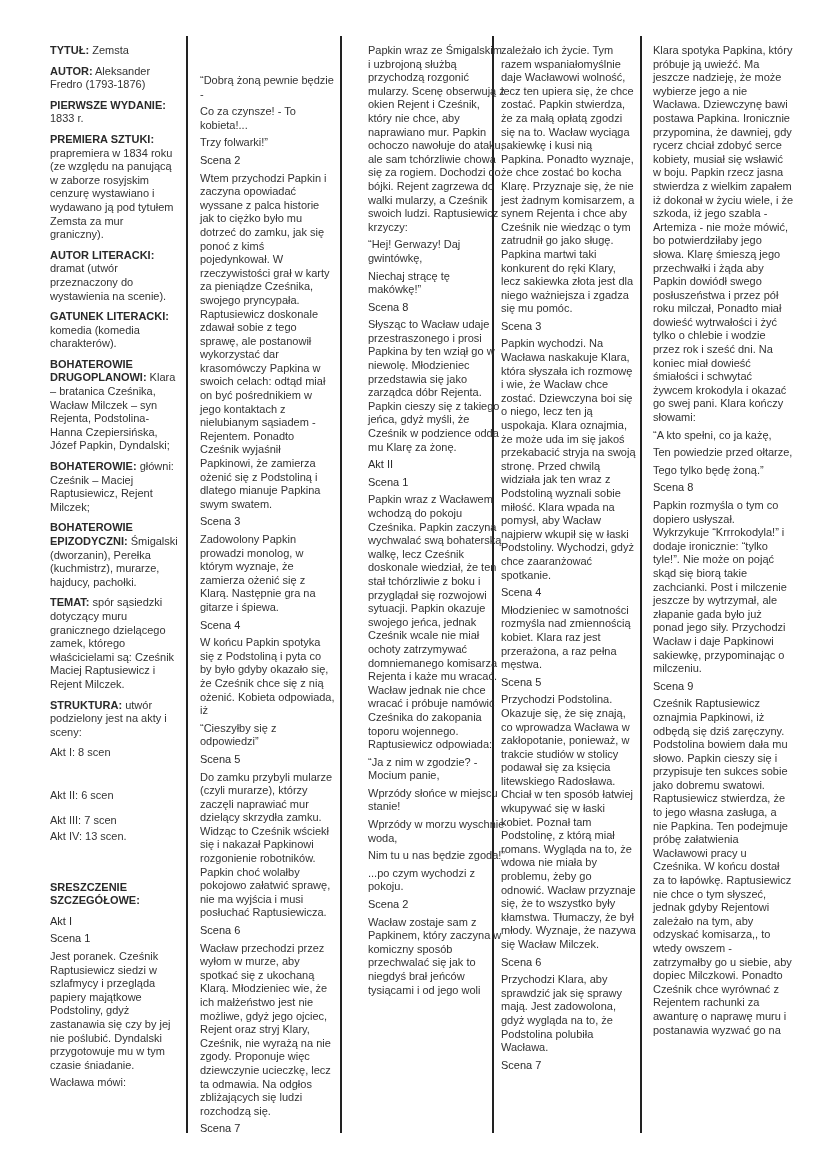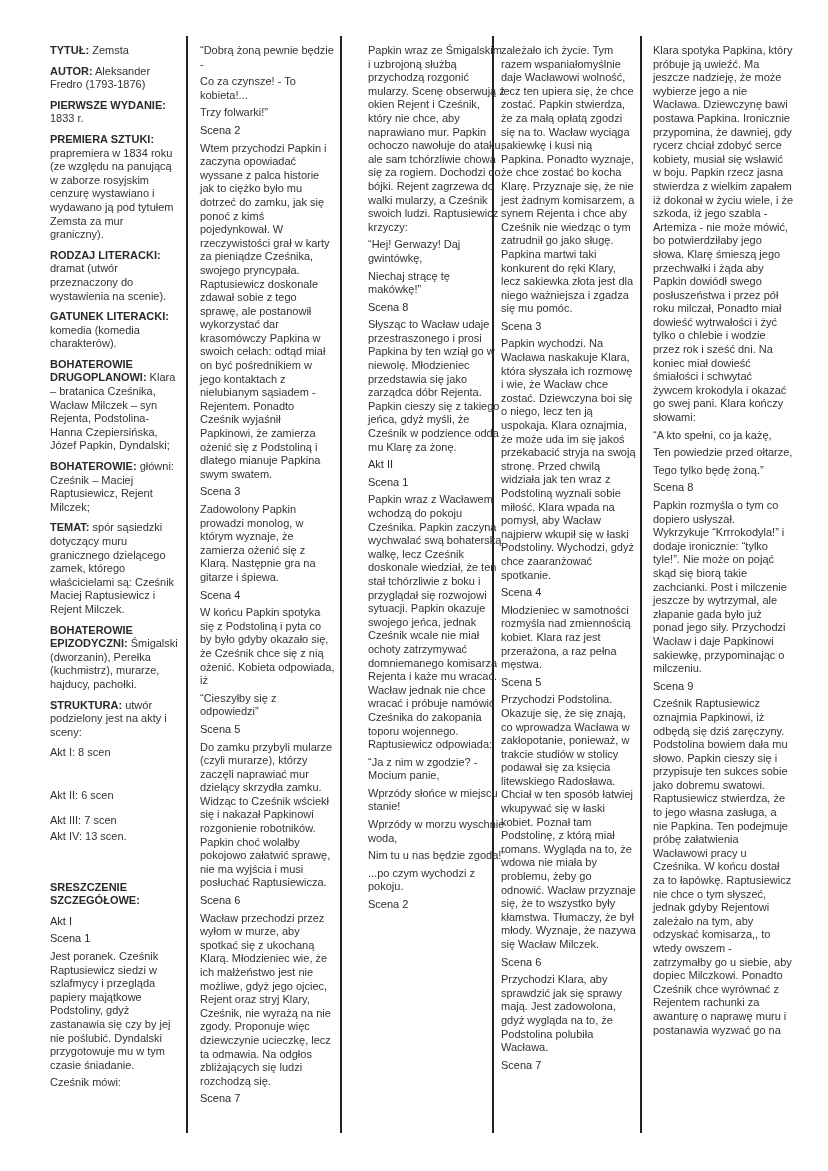--- a/index.html
+++ b/index.html
@@ -6,21 +6,21 @@
   body { width: 828px; height: 1171px; position: relative; overflow: hidden;
          font-family: "Liberation Sans", "DejaVu Sans", sans-serif; color: #333333; }
   .page { position: absolute; left: 0; top: 0; width: 828px; height: 1171px; }
   .col { position: absolute; top: 44px; font-size: 11px; line-height: 13.6px; }
   .col p { margin: 0 0 7px 0; }
   .col p.tight { margin-bottom: 4px; }
   .col .h { font-weight: normal; color: #2a2a2a; margin: 0 0 4px 0; }
   .col .lbl { font-weight: bold; color: #2a2a2a; }
   .rule { position: absolute; top: 36px; width: 2px; background: #222222; }
   #c1 { left: 50px; width: 130px; }
-  #c2 { left: 200px; width: 135px; }
+  #c2 { left: 200px; width: 135px; margin-top: 30px; }
   #c3 { left: 368px; width: 138px; }
   #c4 { left: 501px; width: 135px; }
   #c5 { left: 653px; width: 140px; }
   #r1 { left: 186px; height: 1097px; }
   #r2 { left: 340px; height: 1097px; }
   #r3 { left: 492px; height: 1097px; }
   #r4 { left: 640px; height: 1097px; }
   .gap { height: 30px; }
 </style>
 </head>
@@ -31,37 +31,37 @@
   <div class="rule" id="r1"></div>
   <div class="rule" id="r2"></div>
   <div class="rule" id="r3"></div>
   <div class="rule" id="r4"></div>
 
   <div class="col" id="c1">
     <p><span class="lbl">TYTUŁ:</span> <span>Zemsta</span></p>
     <p><span class="lbl">AUTOR:</span> <span>Aleksander Fredro (1793-1876)</span></p>
     <p><span class="lbl">PIERWSZE WYDANIE:</span> <span>1833 r.</span></p>
     <p><span class="lbl">PREMIERA SZTUKI:</span> <span>prapremiera w 1834 roku (ze względu na panującą w zaborze rosyjskim cenzurę wystawiano i wydawano ją pod tytułem Zemsta za mur graniczny).</span></p>
-    <p><span class="lbl">RODZAJ LITERACKI:</span> <span>dramat (utwór przeznaczony do wystawienia na scenie).</span></p>
+    <p><span class="lbl">AUTOR LITERACKI:</span> <span>dramat (utwór przeznaczony do wystawienia na scenie).</span></p>
     <p><span class="lbl">GATUNEK LITERACKI:</span> <span>komedia (komedia charakterów).</span></p>
     <p><span class="lbl">BOHATEROWIE DRUGOPLANOWI:</span> <span>Klara – bratanica Cześnika, Wacław Milczek – syn Rejenta, Podstolina- Hanna Czepiersińska, Józef Papkin, Dyndalski;</span></p>
     <p><span class="lbl">BOHATEROWIE:</span> <span>główni: Cześnik – Maciej Raptusiewicz, Rejent Milczek;</span></p>
+    <p><span class="lbl">BOHATEROWIE EPIZODYCZNI:</span> <span>Śmigalski (dworzanin), Perełka (kuchmistrz), murarze, hajducy, pachołki.</span></p>
     <p><span class="lbl">TEMAT:</span> <span>spór sąsiedzki dotyczący muru granicznego dzielącego zamek, którego właścicielami są: Cześnik Maciej Raptusiewicz i Rejent Milczek.</span></p>
-    <p><span class="lbl">BOHATEROWIE EPIZODYCZNI:</span> <span>Śmigalski (dworzanin), Perełka (kuchmistrz), murarze, hajducy, pachołki.</span></p>
     <p><span class="lbl">STRUKTURA:</span> <span>utwór podzielony jest na akty i sceny:</span></p>
     <p style="margin-bottom:29px">Akt I: 8 scen</p>
     <p style="margin-bottom:11px">Akt II: 6 scen</p>
     <p style="margin-bottom:3px">Akt III: 7 scen</p>
     <p>Akt IV: 13 scen.</p>
     <div class="gap"></div>
     <p class="lbl">SRESZCZENIE SZCZEGÓŁOWE:</p>
     <p class="h">Akt I</p>
     <p class="h">Scena 1</p>
     <p class="tight">Jest poranek. Cześnik Raptusiewicz siedzi w szlafmycy i przegląda papiery majątkowe Podstoliny, gdyż zastanawia się czy by jej nie poślubić. Dyndalski przygotowuje mu w tym czasie śniadanie.</p>
-    <p>Cześnik mówi:</p>
+    <p>Wacława mówi:</p>
   </div>
 
   <div class="col" id="c2">
     <p class="tight">“Dobrą żoną pewnie będzie -</p>
     <p class="tight">Co za czynsze! - To kobieta!...</p>
     <p class="tight">Trzy folwarki!”</p>
     <p class="h">Scena 2</p>
     <p class="tight">Wtem przychodzi Papkin i zaczyna opowiadać wyssane z palca historie jak to ciężko było mu dotrzeć do zamku, jak się ponoć z kimś pojedynkował. W rzeczywistości grał w karty za pieniądze Cześnika, swojego pryncypała. Raptusiewicz doskonale zdawał sobie z tego sprawę, ale postanowił wykorzystać dar krasomówczy Papkina w swoich celach: odtąd miał on być pośrednikiem w jego kontaktach z nielubianym sąsiadem - Rejentem. Ponadto Cześnik wyjaśnił Papkinowi, że zamierza ożenić się z Podstoliną i dlatego mianuje Papkina swym swatem.</p>
     <p class="h">Scena 3</p>
     <p class="tight">Zadowolony Papkin prowadzi monolog, w którym wyznaje, że zamierza ożenić się z Klarą. Następnie gra na gitarze i śpiewa.</p>
@@ -83,20 +83,21 @@
     <p class="tight">Słysząc to Wacław udaje przestraszonego i prosi Papkina by ten wziął go w niewolę. Młodzieniec przedstawia się jako zarządca dóbr Rejenta. Papkin cieszy się z takiego jeńca, gdyż myśli, że Cześnik w podzience odda mu Klarę za żonę.</p>
     <p class="h">Akt II</p>
     <p class="h">Scena 1</p>
     <p class="tight">Papkin wraz z Wacławem wchodzą do pokoju Cześnika. Papkin zaczyna wychwalać swą bohaterską walkę, lecz Cześnik doskonale wiedział, że ten stał tchórzliwie z boku i przyglądał się rozwojowi sytuacji. Papkin okazuje swojego jeńca, jednak Cześnik wcale nie miał ochoty zatrzymywać domniemanego komisarza Rejenta i każe mu wracać. Wacław jednak nie chce wracać i próbuje namówić Cześnika do zakopania toporu wojennego. Raptusiewicz odpowiada:</p>
     <p class="tight">“Ja z nim w zgodzie? - Mocium panie,</p>
     <p class="tight">Wprzódy słońce w miejscu stanie!</p>
     <p class="tight">Wprzódy w morzu wyschnie woda,</p>
     <p class="tight">Nim tu u nas będzie zgoda!”</p>
     <p class="tight">...po czym wychodzi z pokoju.</p>
     <p class="h">Scena 2</p>
+    <p class="tight">Wacław zostaje sam z Papkinem, który zaczyna w komiczny sposób przechwalać się jak to niegdyś brał jeńców tysiącami i od jego woli</p>
   </div>
 
   <div class="col" id="c4">
     <p class="tight">zależało ich życie. Tym razem wspaniałomyślnie daje Wacławowi wolność, lecz ten upiera się, że chce zostać. Papkin stwierdza, że za małą opłatą zgodzi się na to. Wacław wyciąga sakiewkę i kusi nią Papkina. Ponadto wyznaje, że chce zostać bo kocha Klarę. Przyznaje się, że nie jest żadnym komisarzem, a synem Rejenta i chce aby Cześnik nie wiedząc o tym zatrudnił go jako sługę. Papkina martwi taki konkurent do ręki Klary, lecz sakiewka złota jest dla niego ważniejsza i zgadza się mu pomóc.</p>
     <p class="h">Scena 3</p>
     <p class="tight">Papkin wychodzi. Na Wacława naskakuje Klara, która słyszała ich rozmowę i wie, że Wacław chce zostać. Dziewczyna boi się o niego, lecz ten ją uspokaja. Klara oznajmia, że może uda im się jakoś przekabacić stryja na swoją stronę. Przed chwilą widziała jak ten wraz z Podstoliną wyznali sobie miłość. Klara wpada na pomysł, aby Wacław najpierw wkupił się w łaski Podstoliny. Wychodzi, gdyż chce zaaranżować spotkanie.</p>
     <p class="h">Scena 4</p>
     <p class="tight">Młodzieniec w samotności rozmyśla nad zmiennością kobiet. Klara raz jest przerażona, a raz pełna męstwa.</p>
     <p class="h">Scena 5</p>
     <p class="tight">Przychodzi Podstolina. Okazuje się, że się znają, co wprowadza Wacława w zakłopotanie, ponieważ, w trakcie studiów w stolicy podawał się za księcia litewskiego Radosława. Chciał w ten sposób łatwiej wkupywać się w łaski kobiet. Poznał tam Podstolinę, z którą miał romans. Wygląda na to, że wdowa nie miała by problemu, żeby go odnowić. Wacław przyznaje się, że to wszystko były kłamstwa. Tłumaczy, że był młody. Wyznaje, że nazywa się Wacław Milczek.</p>

